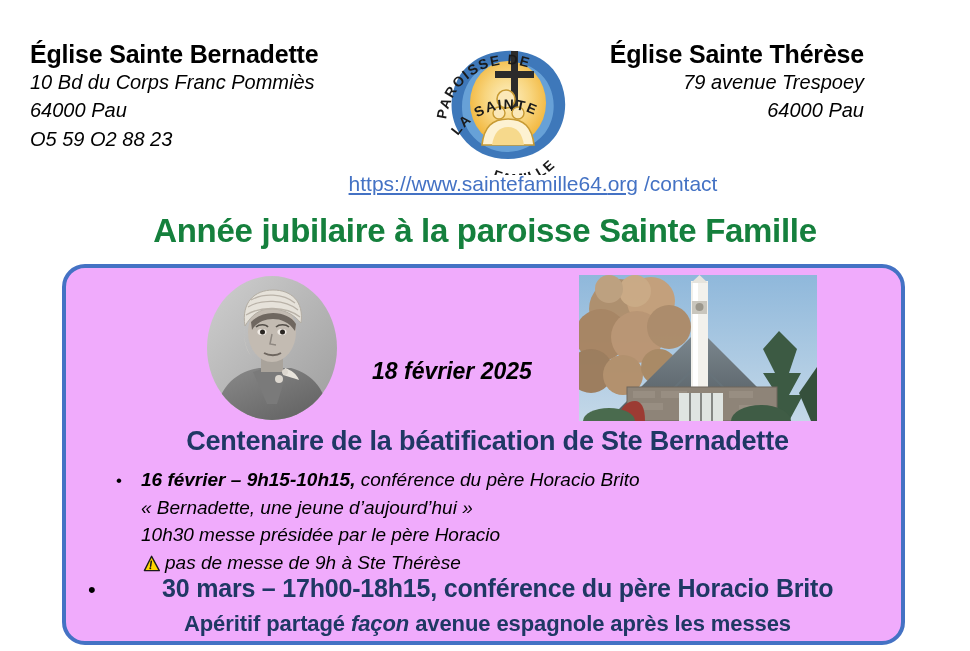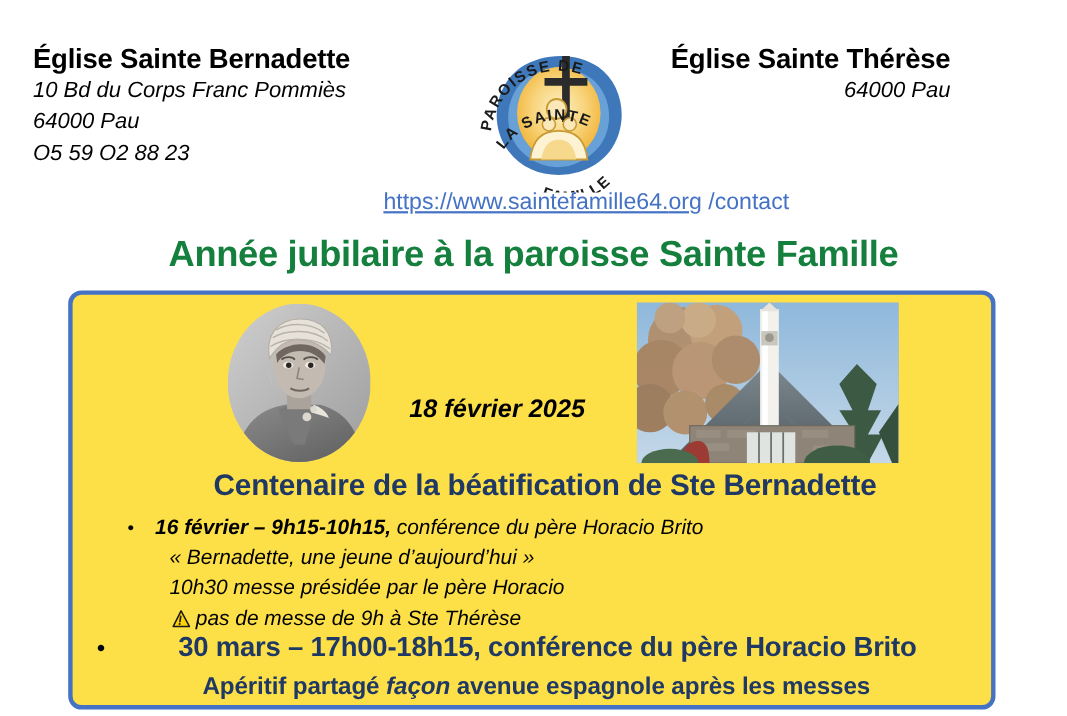--- a/index.html
+++ b/index.html
@@ -85,22 +85,22 @@
 
   
   .panel {
     position: absolute;
     left: 62px;
     top: 264px;
     width: 843px;
     height: 381px;
     box-sizing: border-box;
     border: 4px solid #4472C4;
-    border-radius: 12px;
-    background: #fde047;
+    border-radius: 23px;
+    background: #f0abfc;
   }
 
   
   .portrait {
     position: absolute;
     left: 141px;
     top: 8px;
     width: 130px;
     height: 144px;
     border-radius: 50%;
@@ -137,21 +137,20 @@
     position: absolute;
     left: 0;
     top: 158px;
     width: 843px;
     text-align: center;
     font-size: 27px;
     font-weight: bold;
     letter-spacing: -0.2px;
     color: #1F3864;
     white-space: nowrap;
-    padding-left: 8px;
   }
 
   
   .events {
     position: absolute;
     left: 0;
     top: 198px;
     width: 843px;
   }
   .bullet-row {
@@ -166,21 +165,21 @@
   .ev1 { position: absolute; left: 50px; top: 0; }
   .ev1 .bullet-dot { font-size: 17px; width: 25px; }
   .ev1-main {
     font-size: 19px;
     font-style: italic;
     line-height: 1.45;
     white-space: nowrap;
   }
   .ev1-main b { font-weight: bold; margin-top: 7px; }
   .ev1-sub {
-    margin-left: 38px;
+    margin-left: 25px;
     font-size: 19px;
     font-style: italic;
     line-height: 1.45;
     white-space: nowrap;
   }
   .warn-icon {
     display: inline-block;
     width: 19px;
     height: 17px;
     vertical-align: -3px;
@@ -219,20 +218,21 @@
 
   <div class="church-block church-left">
     <div class="church-name">Église Sainte Bernadette</div>
     <div class="church-line">10 Bd du Corps Franc Pommiès</div>
     <div class="church-line">64000 Pau</div>
     <div class="church-line">O5 59 O2 88 23</div>
   </div>
 
   <div class="church-block church-right">
     <div class="church-name">Église Sainte Thérèse</div>
+    <div class="church-line">79 avenue Trespoey</div>
     <div class="church-line">64000 Pau</div>
   </div>
 
   <div class="logo">
     <svg viewBox="0 0 150 148" xmlns="http://www.w3.org/2000/svg">
       <defs>
         <radialGradient id="glow" cx="50%" cy="45%" r="55%">
           <stop offset="0%" stop-color="#FDF0C4"></stop>
           <stop offset="55%" stop-color="#F8D57E"></stop>
           <stop offset="100%" stop-color="#F2B63C"></stop>

